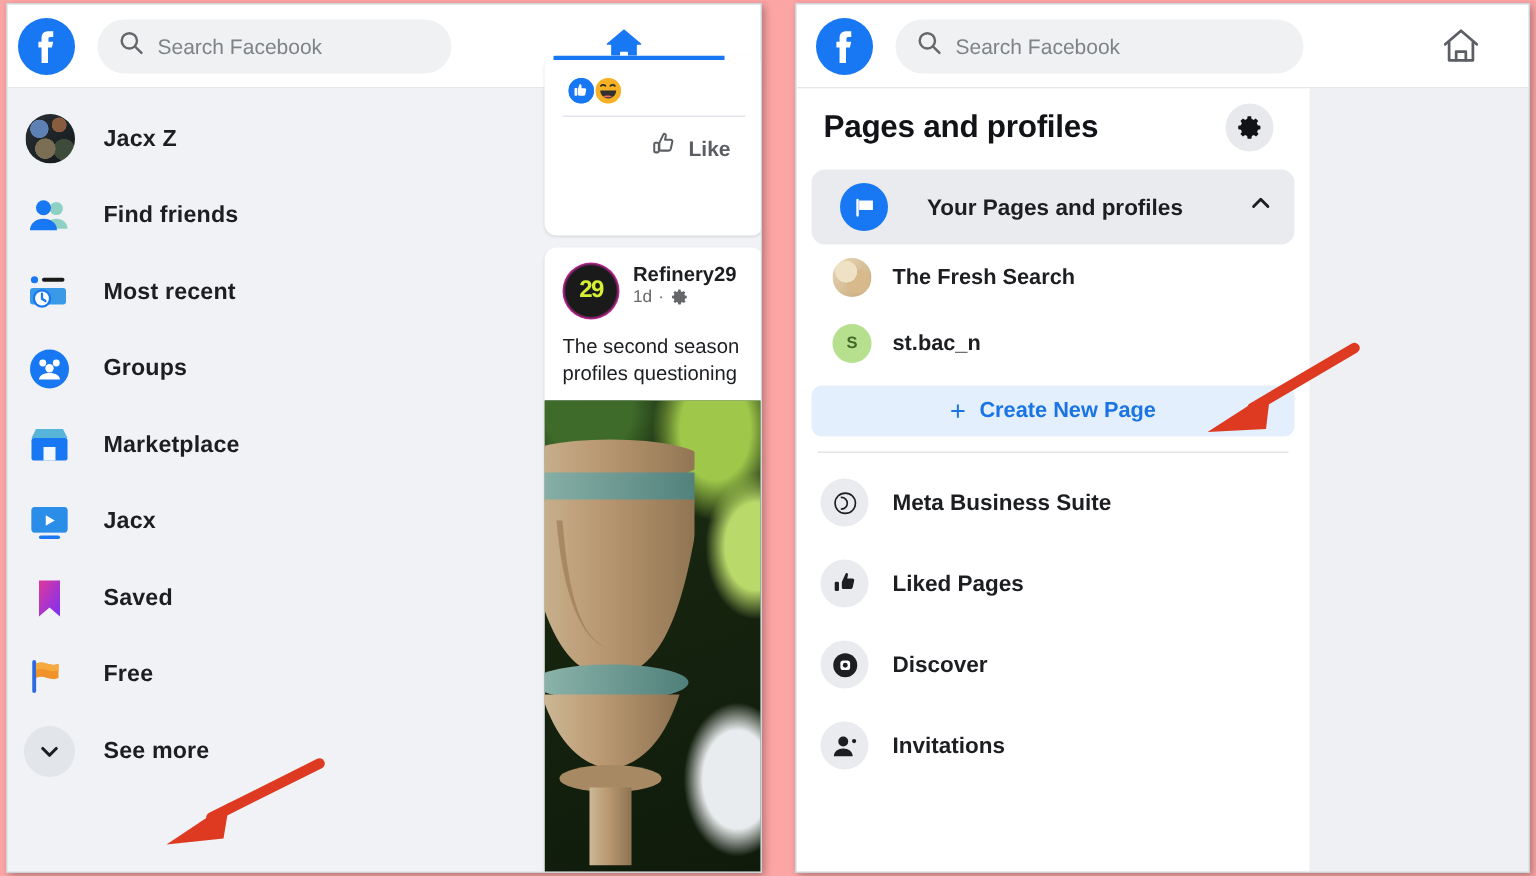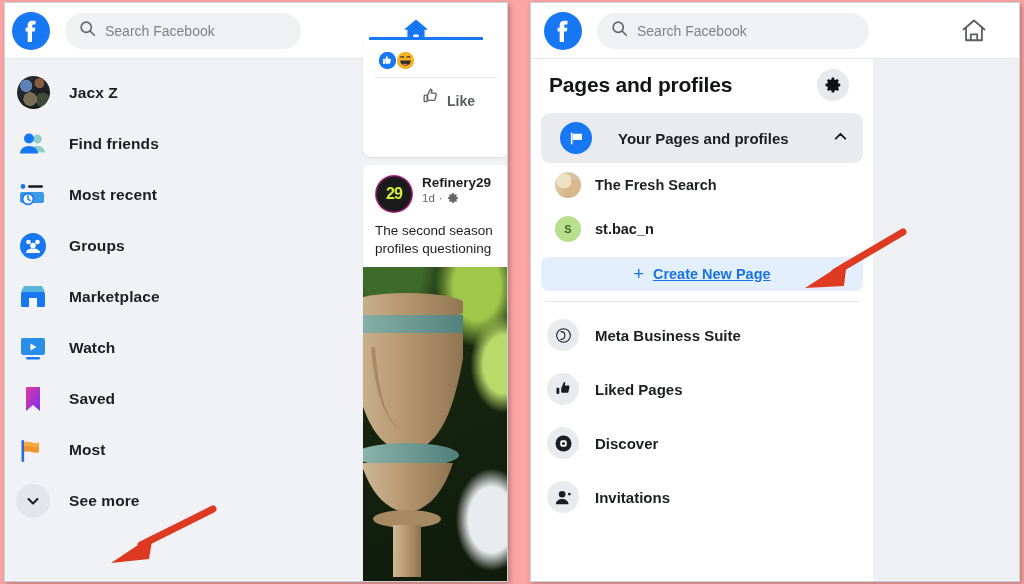--- a/index.html
+++ b/index.html
@@ -85,21 +85,21 @@
   #card-ad { position:absolute; left:0; top:-22px; width:146px; height:120px; }
   .ad-blue-rule { height:3px; background:#1877f2; width:114px; margin:0 0 0 6px; }
   .ad-title {
     font-size:14.5px; font-weight:700; color:#1c1e21; padding: 4px 0 0 14px; white-space:nowrap;
   }
   .ad-reacts { display:flex; align-items:center; gap:1px; padding: 12px 0 8px 16px; }
   .rx { width:17px; height:17px; border-radius:50%; display:block; }
   .rx-like { background:#1877f2; position:relative; }
   .rx-haha { background: radial-gradient(circle at 50% 38%, #ffd469 0 55%, #f7b125 100%); position:relative; }
   .ad-sep { height:1px; background:#e4e6eb; margin: 0 12px; }
-  .ad-like-row { display:flex; align-items:flex-end; justify-content:flex-end; gap:7px; padding: 9px 34px 9px 0; }
+  .ad-like-row { display:flex; align-items:center; justify-content:flex-end; gap:7px; padding: 9px 22px 9px 0; }
   .ad-like-txt { font-size:14px; color:#5b5e63; font-weight:600; }
 
   #card-post { position:absolute; left:0; top:106px; width:146px; bottom:-10px; }
   .post-head { display:flex; align-items:flex-start; gap:9px; padding: 10px 0 0 12px; }
   .r29 {
     width:38px; height:38px; border-radius:50%; flex:0 0 38px;
     background: radial-gradient(circle at 50% 50%, #1a1a1a 0 62%, #c8299b 70%, #e040a8 100%);
     display:flex; align-items:center; justify-content:center;
     font-size:16px; font-weight:800; color:#d6ef35; font-family:"Liberation Sans",sans-serif;
     letter-spacing:-1px;
@@ -172,21 +172,21 @@
     display:flex; align-items:center; justify-content:center;
     font-family:"Liberation Sans", sans-serif;
   }
   .page-name { font-size:14.5px; font-weight:700; color:#1c1e21; }
 
   .create-row {
     margin: 6px 10px 0 10px; height:34px;
     background:#e3effc; border-radius:7px;
     display:flex; align-items:center; justify-content:center; gap:9px; cursor:pointer;
   }
-  .create-txt { font-size:14.5px; font-weight:700; color:#1b74e4;text-decoration:underline; }
+  .create-txt { font-size:14.5px; font-weight:700; color:#1b74e4; }
   .plus-sign { font-size:18px; color:#1b74e4; font-weight:500; line-height:1; }
 
   .card-sep { height:1px; background:#e2e4e8; margin: 10px 14px 6px 14px; }
 
   .menu-row { display:flex; align-items:center; gap:16px; padding: 11px 0 11px 16px; cursor:pointer; }
   .menu-circ {
     width:32px; height:32px; border-radius:50%; background:#e9ebef; flex:0 0 32px;
     display:flex; align-items:center; justify-content:center;
   }
   .menu-label { font-size:15px; font-weight:700; color:#1c1e21; }
@@ -289,21 +289,21 @@
 
         <div class="nav-item">
           <span class="nav-ico">
             <svg width="30" height="30" viewBox="0 0 30 30">
               <rect x="3" y="5" width="24" height="17" rx="2.4" fill="#1877f2"></rect>
               <rect x="3" y="5" width="24" height="17" rx="2.4" fill="#3aa0e0" opacity=".55"></rect>
               <path d="M12.5 10.5v7l6-3.5z" fill="#fff"></path>
               <rect x="8" y="24" width="14" height="2.4" rx="1.2" fill="#1877f2"></rect>
             </svg>
           </span>
-          <span class="nav-label">Watch</span>
+          <span class="nav-label">Jacx</span>
         </div>
 
 
         <div class="nav-item">
           <span class="nav-ico">
             <svg width="30" height="30" viewBox="0 0 30 30">
               <defs>
                   <linearGradient id="gsv" x1="0" y1="0" x2="1" y2="1">
                 <stop offset="0" stop-color="#e0399a"></stop>
                     <stop offset="1" stop-color="#7b2ff7"></stop>
@@ -316,21 +316,21 @@
         </div>
 
         <div class="nav-item">
           <span class="nav-ico">
             <svg width="30" height="30" viewBox="0 0 30 30">
               <rect x="3.5" y="5" width="2.6" height="22" rx="1.3" fill="#2d6ae0"></rect>
               <path d="M6 7.5c5-2.6 10 2.6 15 0v9.5c-5 2.6-10-2.6-15 0z" fill="#f0932b"></path>
               <path d="M6 7.5c5-2.6 10 2.6 15 0v4.3c-5 2.6-10-2.6-15 0z" fill="#f5a93f"></path>
             </svg>
           </span>
-          <span class="nav-label">Most</span>
+          <span class="nav-label">Free</span>
         </div>
 
         <div class="nav-item">
           <span class="nav-ico">
             <span class="see-more-circ">
               <svg width="16" height="16" viewBox="0 0 16 16" fill="none" stroke="#1c1e21" stroke-width="2.1">
                 <path d="M3.5 6 8 10.5 12.5 6" stroke-linecap="round" stroke-linejoin="round"></path>
               </svg>
             </span>
           </span>

